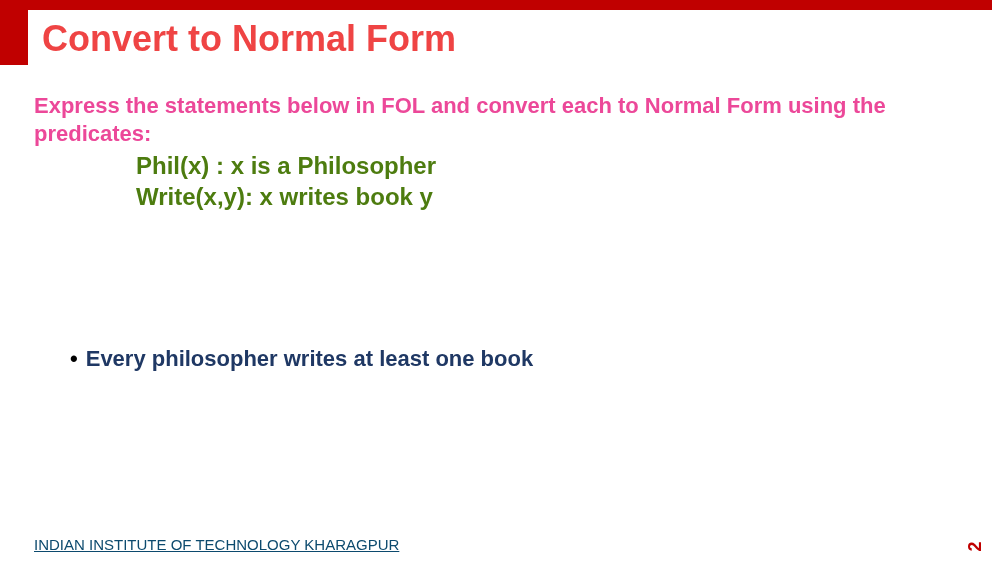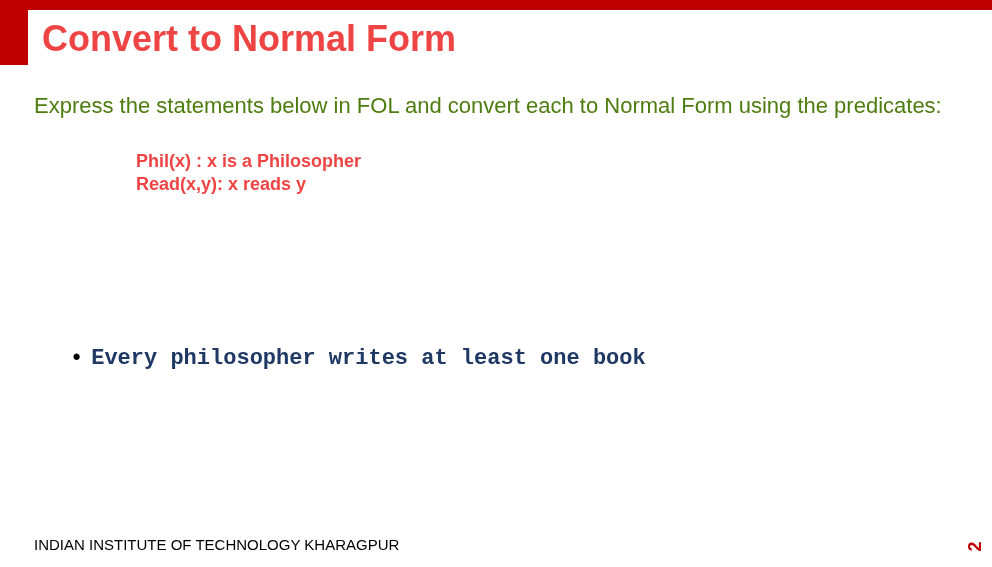--- a/index.html
+++ b/index.html
@@ -32,56 +32,56 @@
     font-size: 36px;
     font-weight: bold;
     color: #ef4444;
   }
   .intro {
     position: absolute;
     top: 92px;
     left: 34px;
     right: 30px;
     font-size: 22px;
-    font-weight: normal;
-    color: #4d7c0f;
+    font-weight: bold;
+    color: #ec4899;
     line-height: 1.25;
   }
   .predicates {
     position: absolute;
     top: 150px;
     left: 136px;
-    font-size: 18px;
+    font-size: 24px;
     font-weight: bold;
-    color: #ef4444;
+    color: #4d7c0f;
     line-height: 1.3;
   }
   .bullets {
     position: absolute;
     top: 346px;
     left: 70px;
     right: 24px;
-    font-family: Liberation Mono, monospace;
   }
   .bullet-row {
     font-size: 22px;
     font-weight: bold;
     color: #1f3864;
     margin-bottom: 34px;
   }
   .bullet-row .dot {
     color: #000;
     margin-right: 8px;
   }
   .footer {
     position: absolute;
     bottom: 14px;
     left: 34px;
     font-size: 15px;
-    color: #000000;
+    color: #0c4a6e;
+    text-decoration: underline;
   }
   .page-num {
     position: absolute;
     bottom: 10px;
     right: 12px;
     font-size: 18px;
     font-weight: bold;
     color: #c00000;
     transform: rotate(-90deg);
     transform-origin: center;
@@ -92,21 +92,21 @@
 
 <div class="top-bar"></div>
 <div class="left-bar"></div>
 
 <h1 class="title">Convert to Normal Form</h1>
 
 <div class="intro">Express the statements below in FOL and convert each to Normal Form using the predicates:</div>
 
 <div class="predicates">
   <div>Phil(x) : x is a Philosopher</div>
-  <div>Read(x,y): x reads y</div>
+  <div>Write(x,y): x writes book y</div>
 </div>
 
 <div class="bullets">
   <div class="bullet-row">
     <span class="dot">•</span><span>Every philosopher writes at least one book</span>
   </div>
 </div>
 
 <div class="footer">INDIAN INSTITUTE OF TECHNOLOGY KHARAGPUR</div>
 <div class="page-num">2</div>

